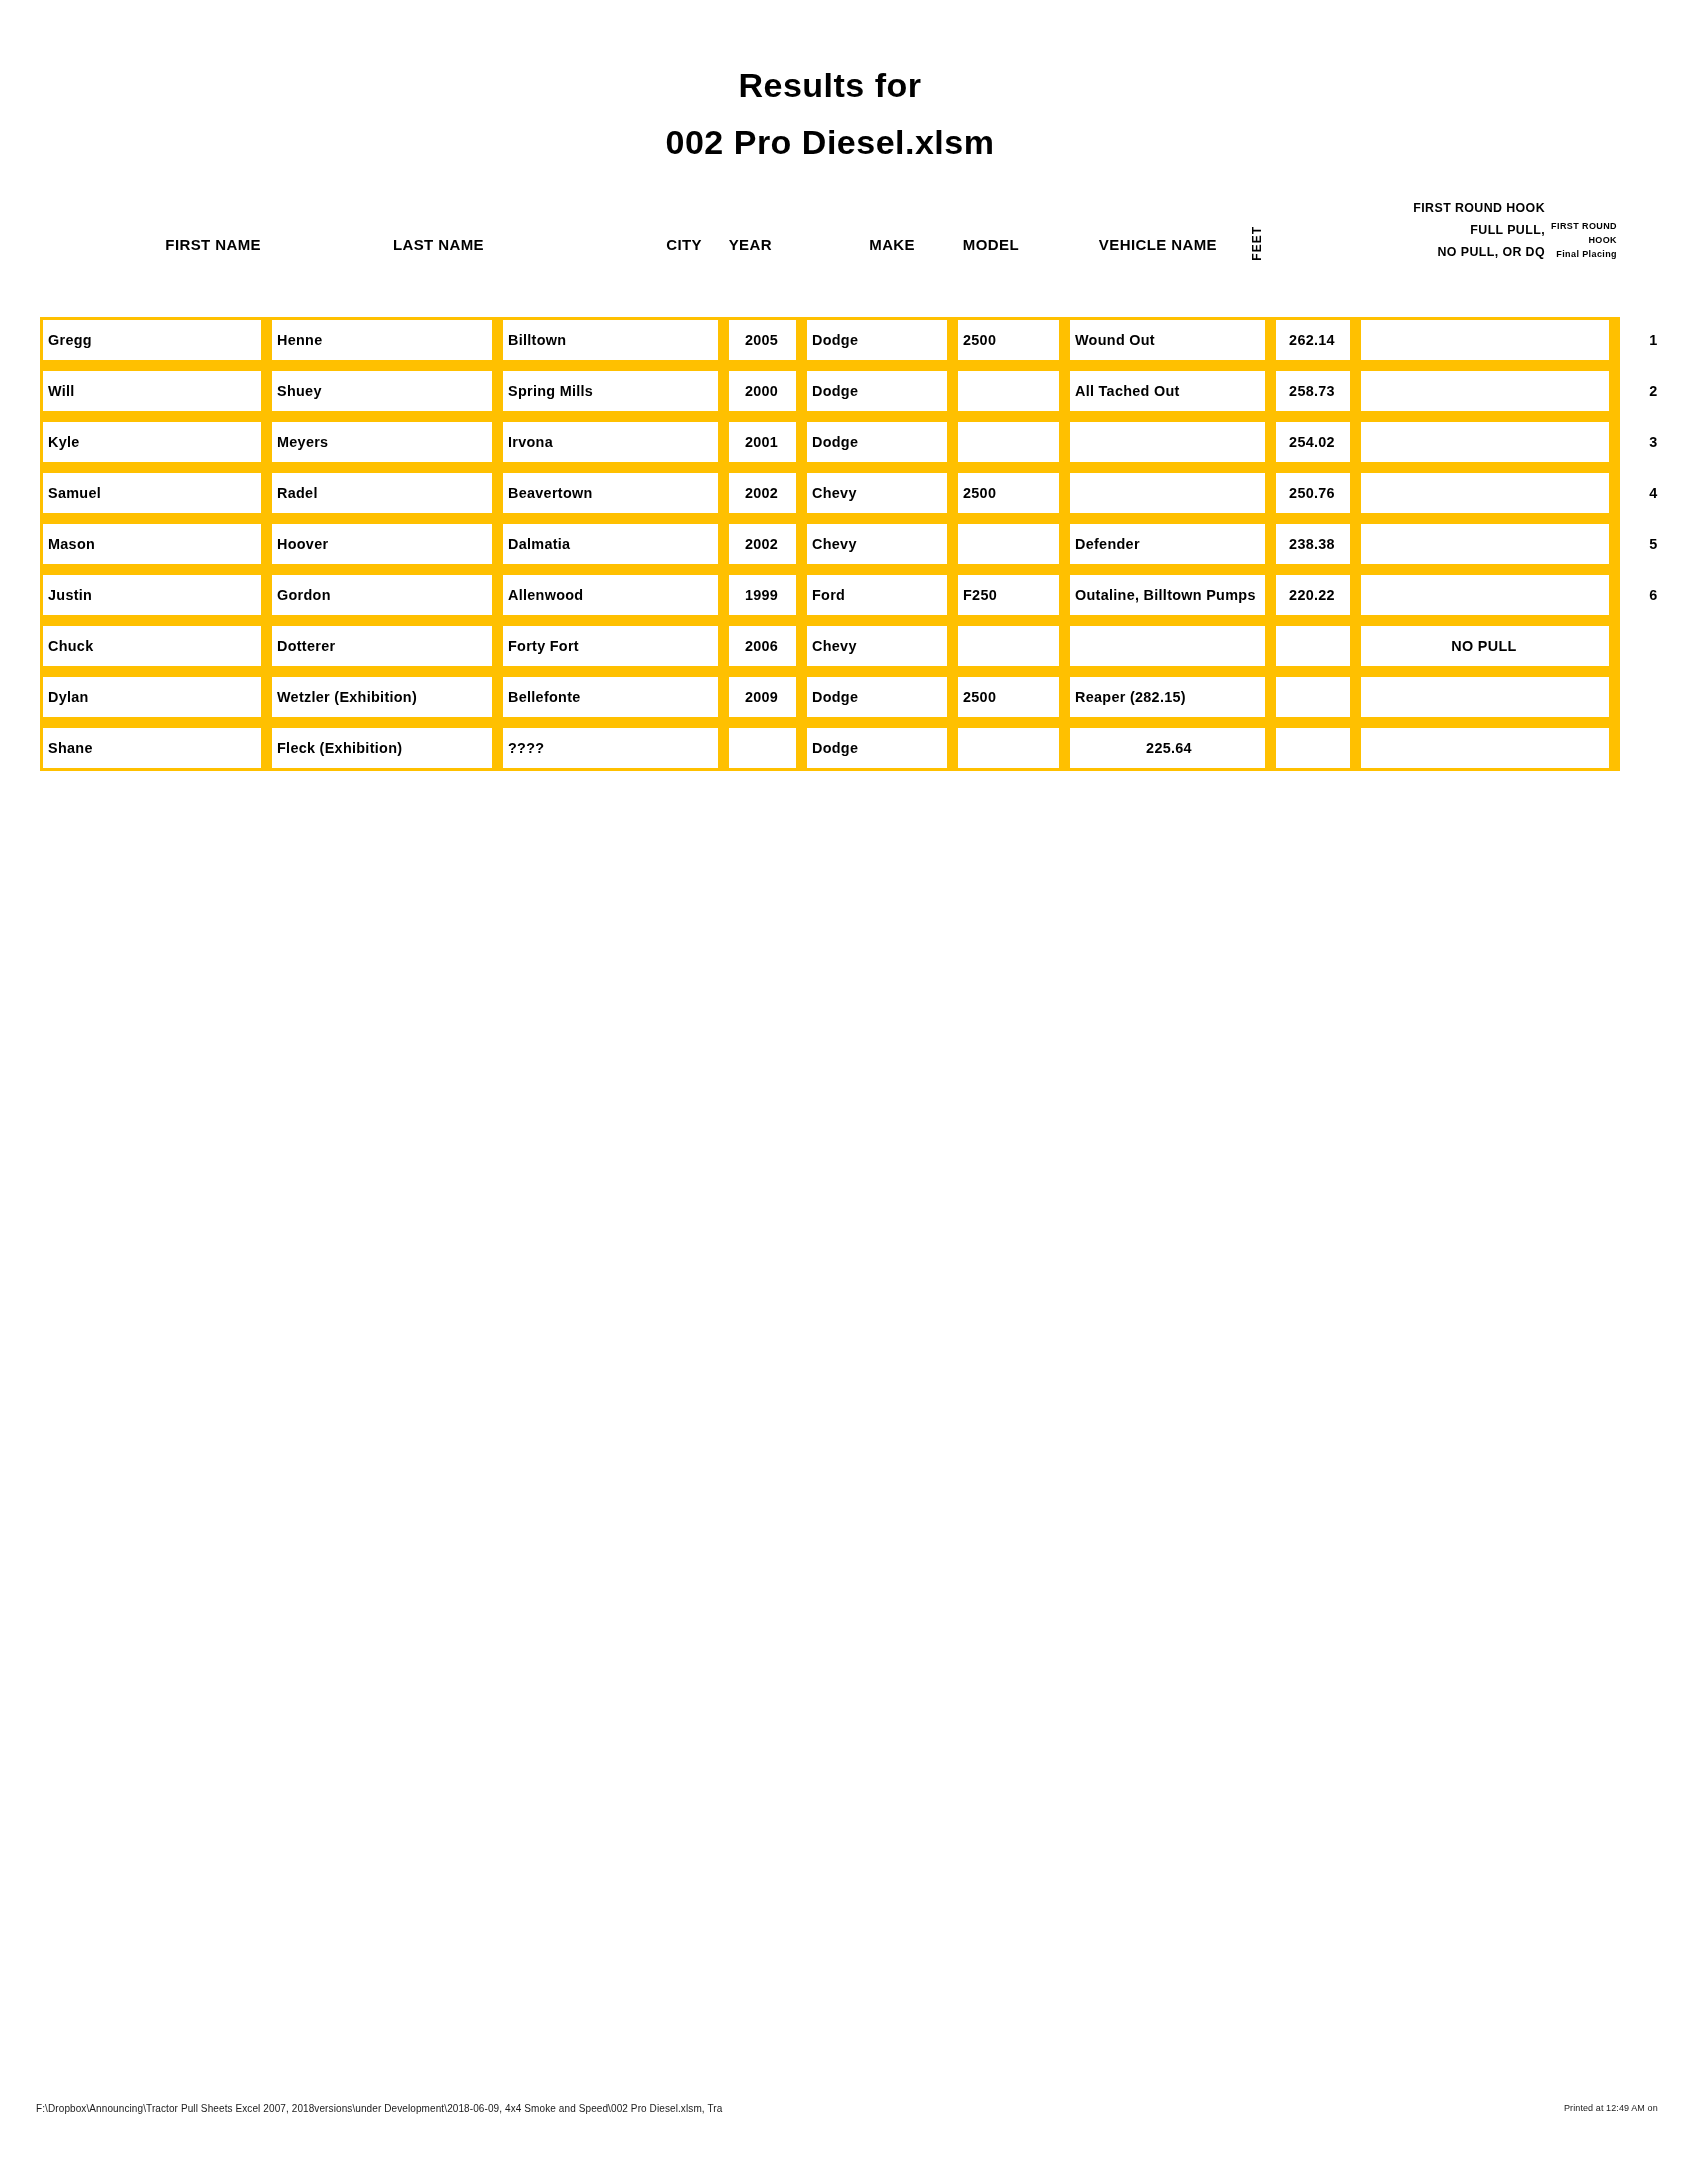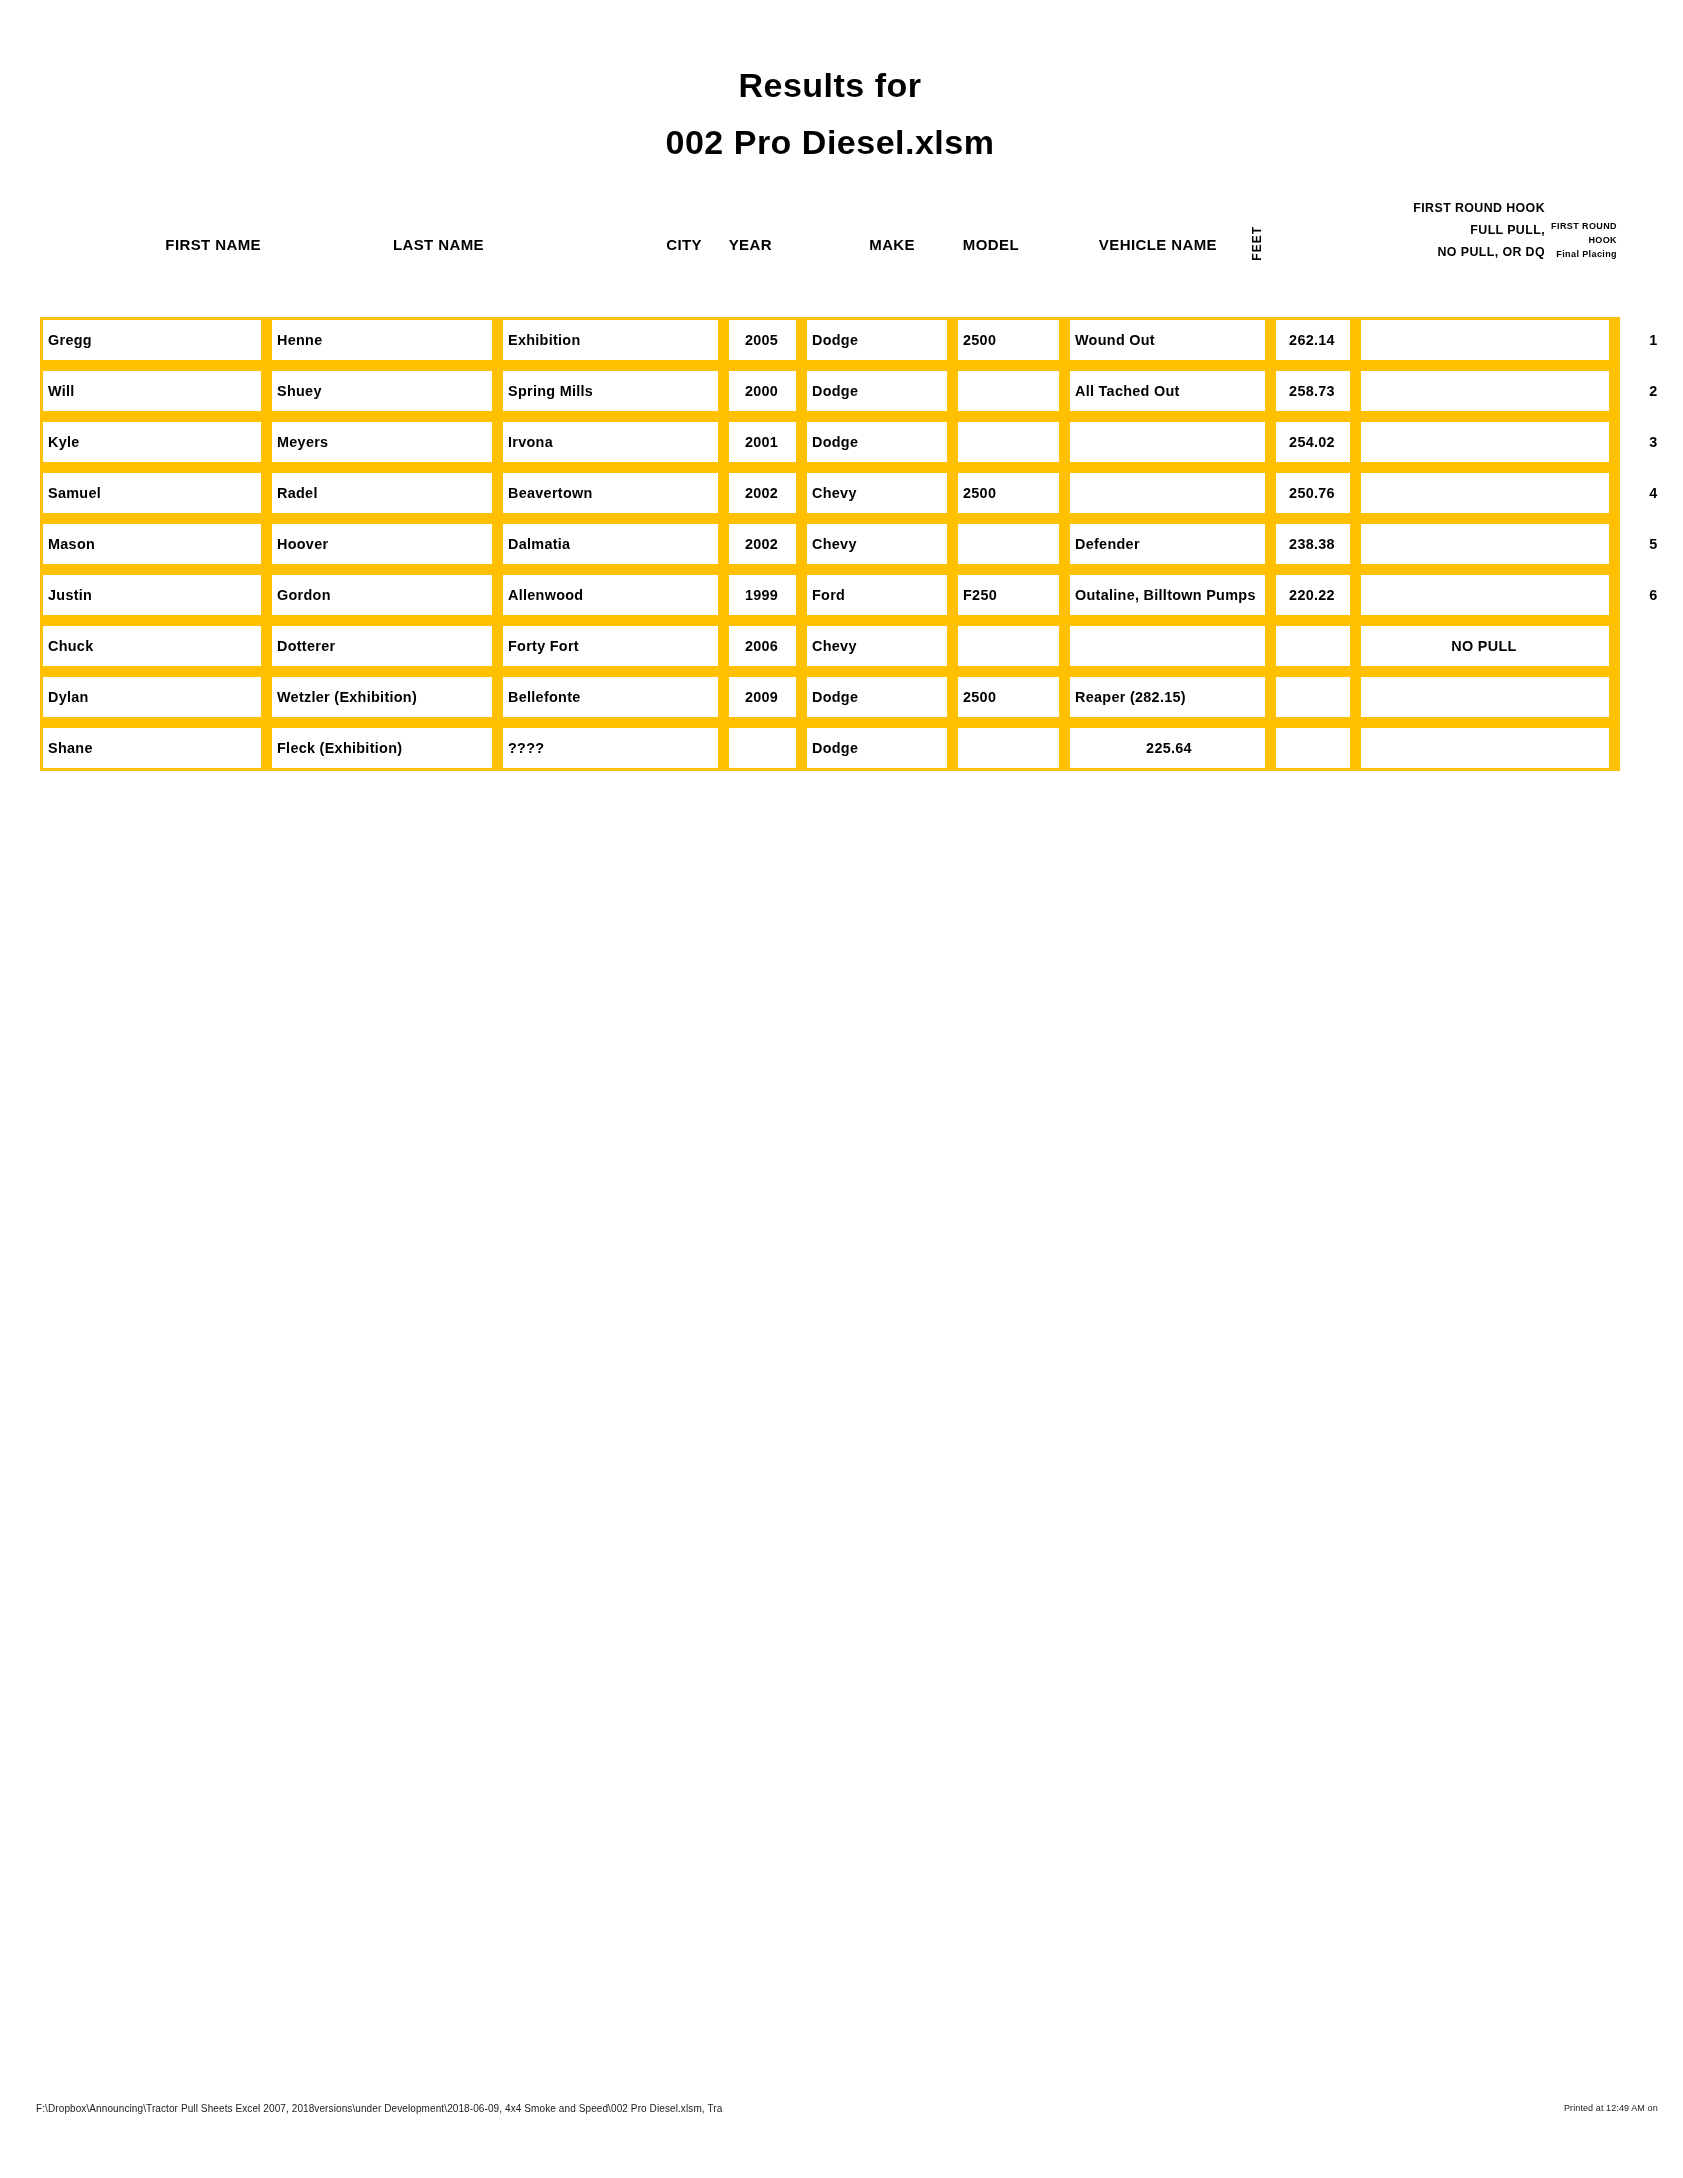--- a/index.html
+++ b/index.html
@@ -134,21 +134,21 @@
     <div class="th th-tiny">
       <div>FIRST ROUND</div>
       <div>HOOK</div>
       <div class="regular">Final Placing</div>
     </div>
   </div>
 
   <div class="tbody" id="table-body" style="background: rgb(255, 192, 0);">
       <div class="cell">Gregg</div>
       <div class="cell">Henne</div>
-      <div class="cell">Exhibition</div>
+      <div class="cell">Billtown</div>
       <div class="cell">2005</div>
       <div class="cell">Dodge</div>
       <div class="cell">2500</div>
       <div class="cell">Wound Out</div>
       <div class="cell">262.14</div>
       <div class="cell"></div>
       <div class="cell">1</div>
       <div class="cell">Will</div>
       <div class="cell">Shuey</div>
       <div class="cell">Spring Mills</div>

